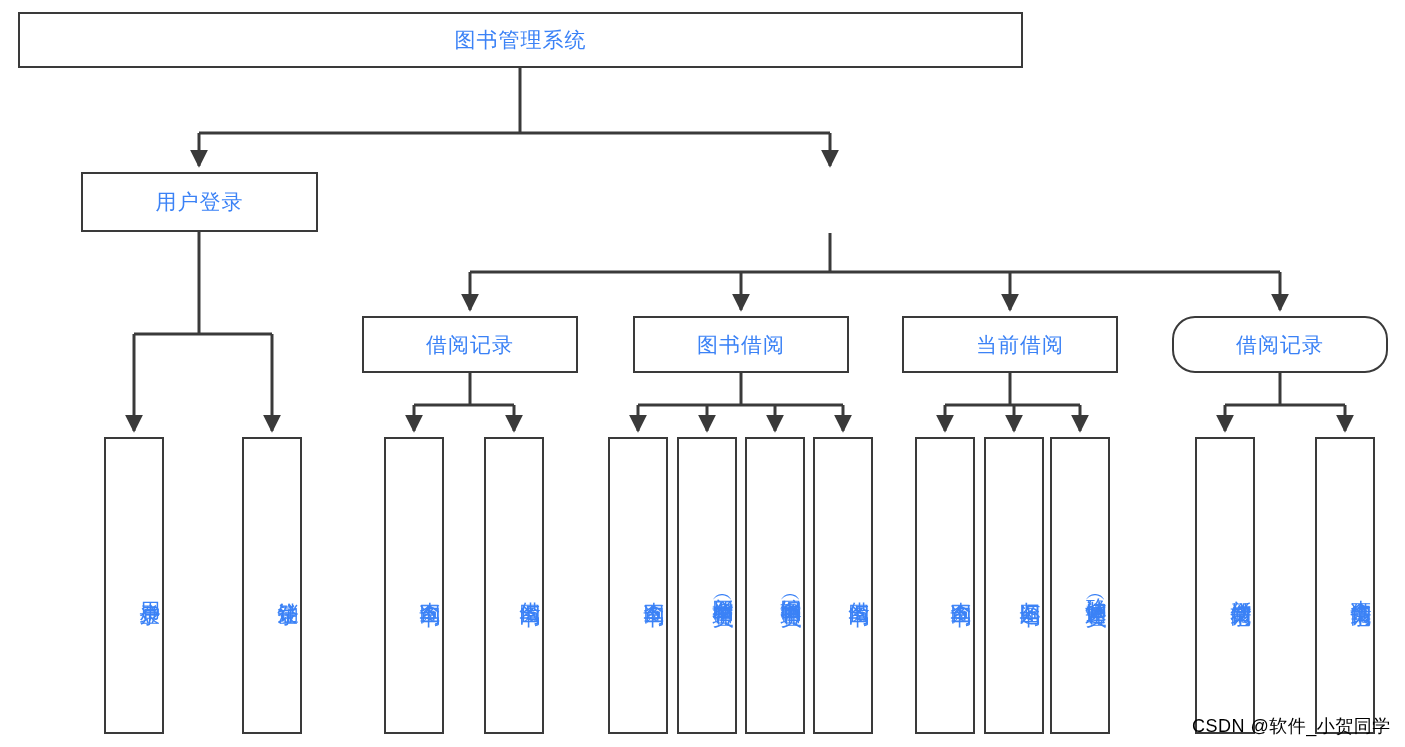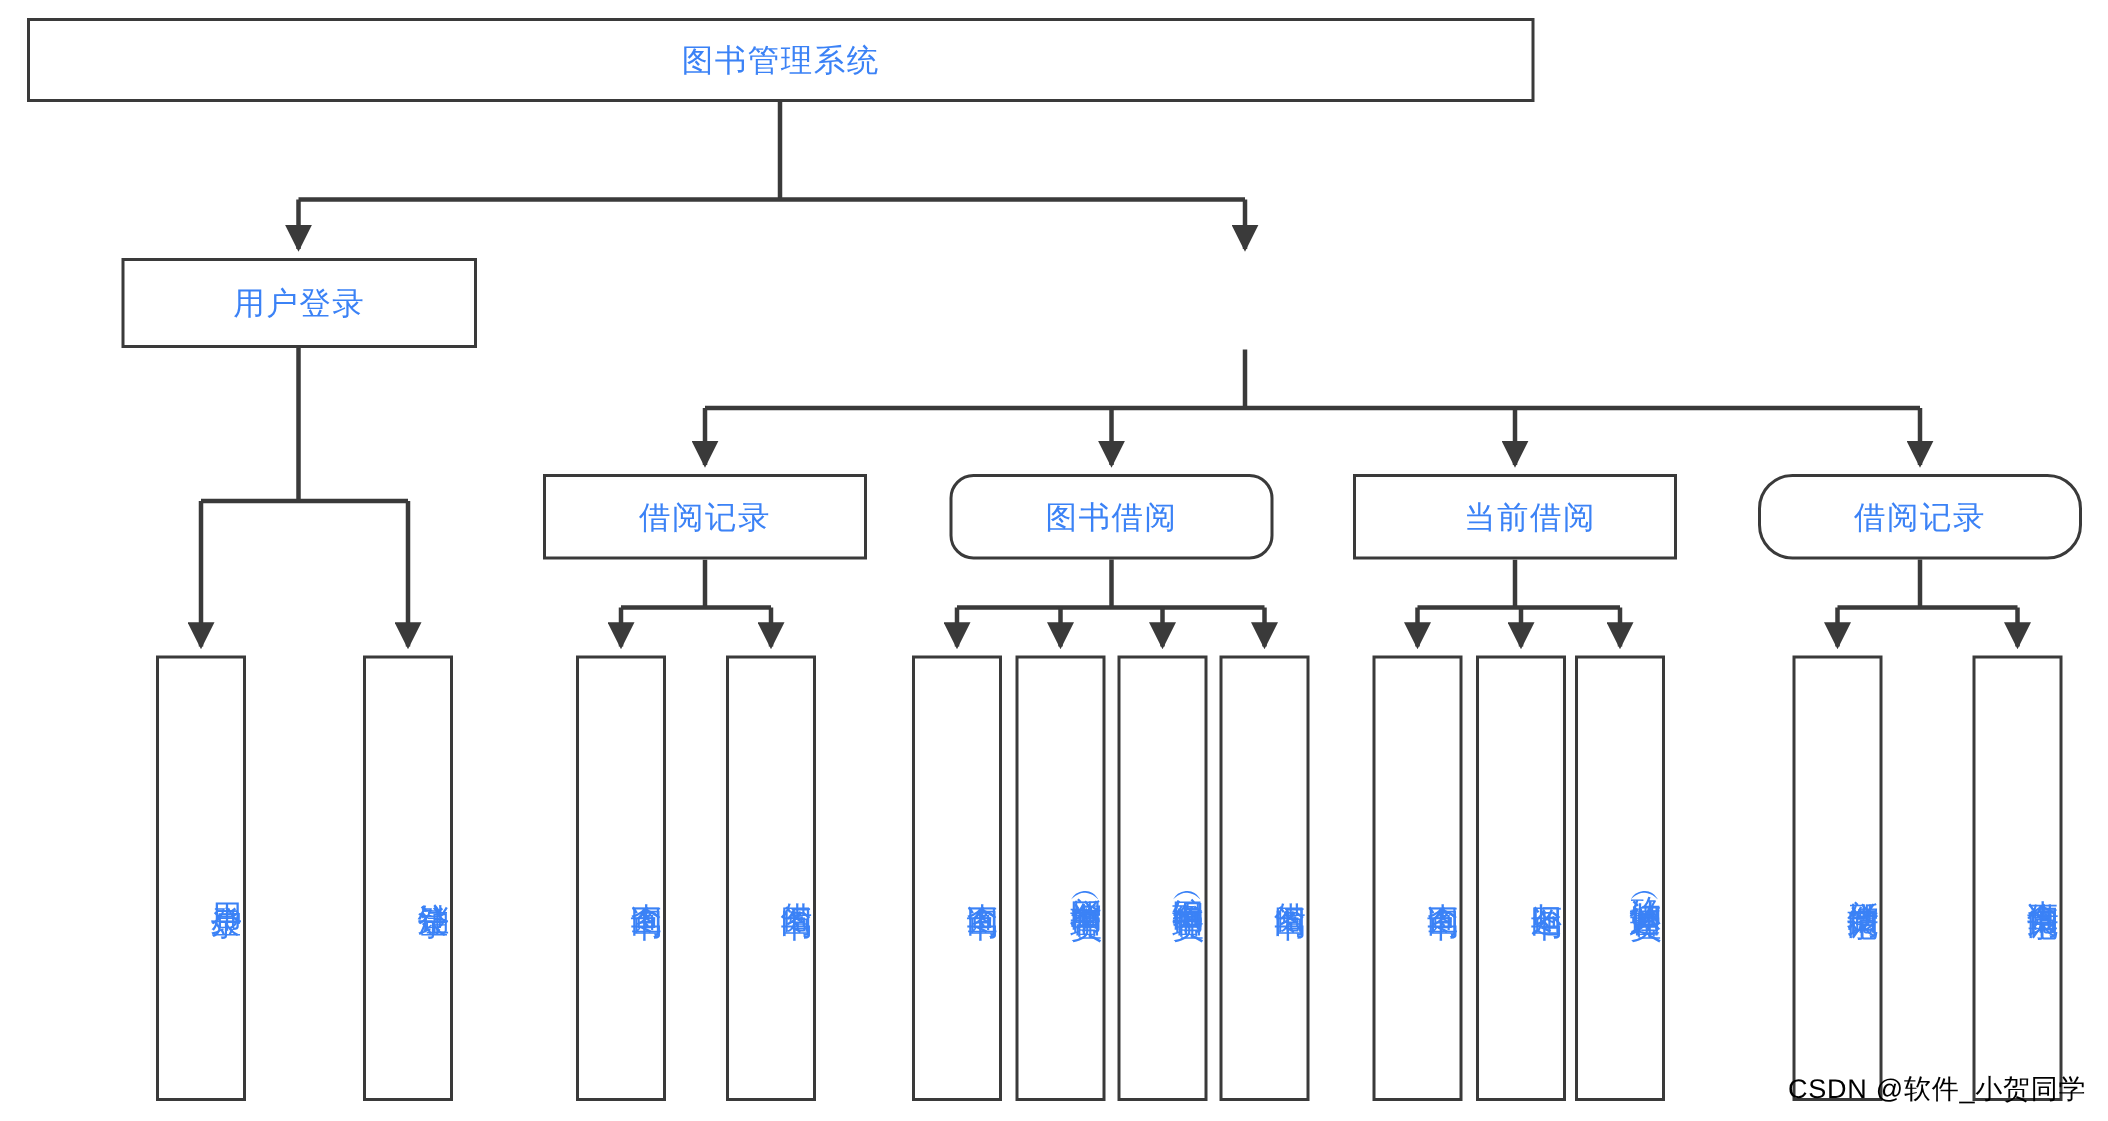--- a/index.html
+++ b/index.html
@@ -118,21 +118,21 @@
       <path d="M 1225 405 L 1225 431" marker-end="url(#arrow)"></path>
       <path d="M 1345 405 L 1345 431" marker-end="url(#arrow)"></path>
     </g>
   </svg>
 
   <div class="node horiz" style="left:18px; top:12px; width:1005px; height:56px;">图书管理系统</div>
 
   <div class="node horiz" style="left:81px; top:172px; width:237px; height:60px;">用户登录</div>
 
   <div class="node horiz" style="left:362px; top:316px; width:216px; height:57px;">借阅记录</div>
-  <div class="node horiz" style="left:633px; top:316px; width:216px; height:57px;border-radius:16px;">图书借阅</div>
+  <div class="node horiz" style="left:633px; top:316px; width:216px; height:57px;">图书借阅</div>
   <div class="node horiz" style="left:902px; top:316px; width:216px; height:57px;padding-left:20px;">当前借阅</div>
   <div class="node horiz" style="left:1172px; top:316px; width:216px; height:57px;border-radius:23px;">借阅记录</div>
 
   <div class="node vert" style="left:104px; top:437px; width:60px; height:297px;">用户登录</div>
   <div class="node vert" style="left:242px; top:437px; width:60px; height:297px;">注销登录</div>
 
   <div class="node vert" style="left:384px; top:437px; width:60px; height:297px;">查询图书</div>
   <div class="node vert" style="left:484px; top:437px; width:60px; height:297px;">借阅图书</div>
 
   <div class="node vert" style="left:608px; top:437px; width:60px; height:297px;">查询图书</div>

